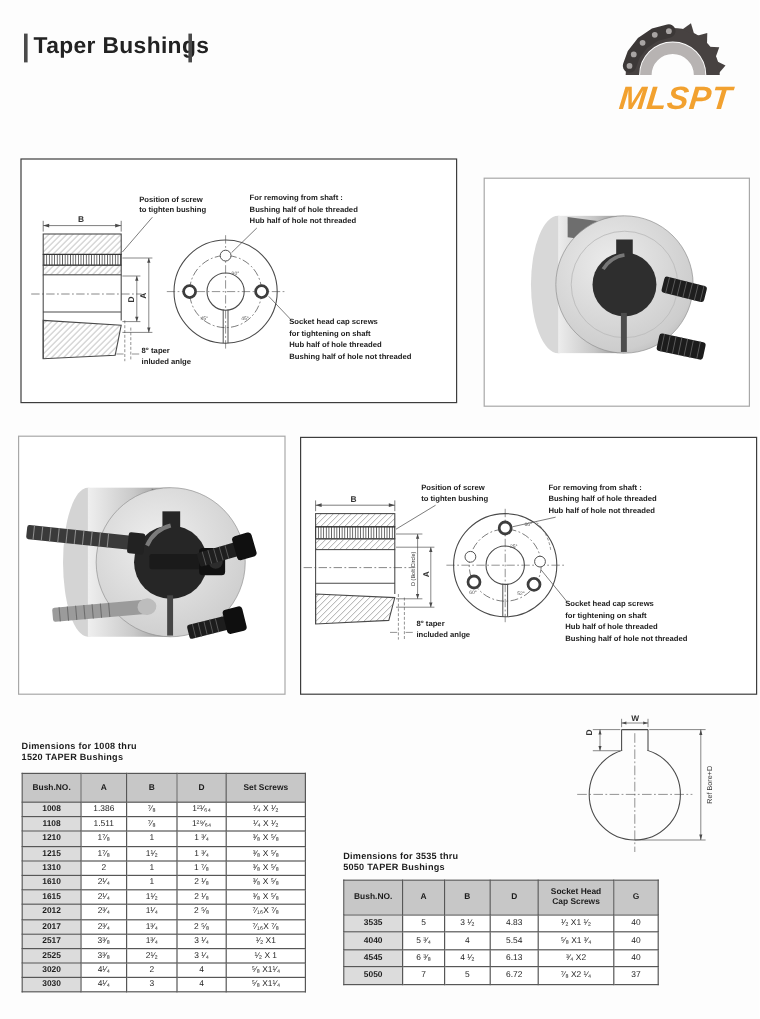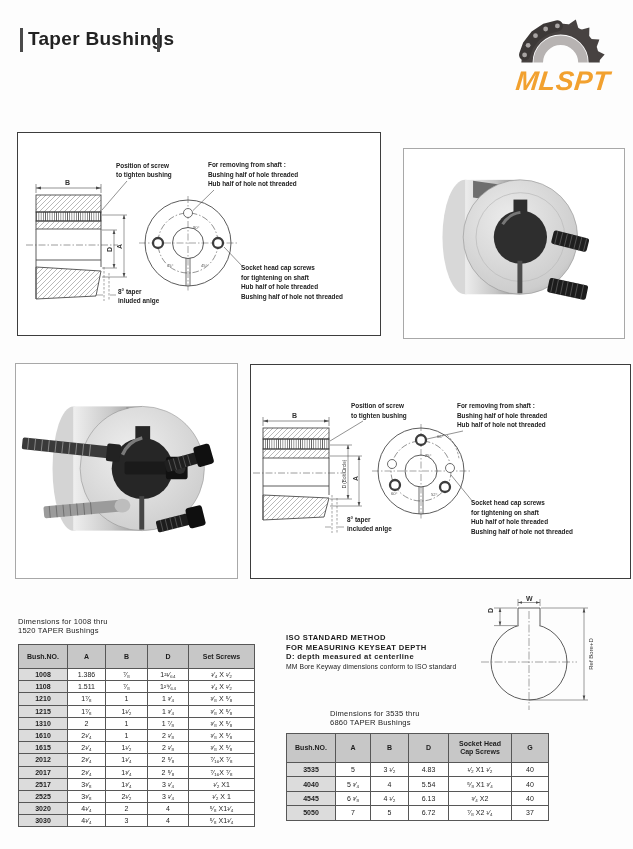--- a/index.html
+++ b/index.html
@@ -19,23 +19,23 @@
   .pframe{position:absolute;border:1.6px solid #a8a8a8;background:#fff;}
   #photo1{left:403px;top:148px;width:220px;height:189px;}
   #photo2{left:15px;top:363px;width:221px;height:214px;}
   .dbox svg,.pframe svg{display:block;}
   
   .ann{font-size:6.4px;font-weight:600;fill:#222;}
   .dim{font-size:7px;fill:#333;font-weight:600;}
   .dimsm{font-size:4.6px;fill:#333;}
   .tiny{font-size:4.2px;fill:#555;}
   
-  .ttl{position:absolute;font-size:7.6px;font-weight:normal;line-height:9px;letter-spacing:.2px;}
+  .ttl{position:absolute;font-size:7.6px;font-weight:bold;line-height:9px;letter-spacing:.2px;}
   #t1ttl{left:18px;top:617px;}
-  #t2ttl{left:286px;top:709px;margin-left:44px;}
+  #t2ttl{left:286px;top:709px;}
   table{position:absolute;border-collapse:collapse;table-layout:fixed;background:#fff;
         border:1.6px solid #3f3f3f;}
   #table1{left:18px;top:644px;width:236px;}
   #table2{left:286px;top:733px;width:262px;}
   th,td{border:1px solid #575757;text-align:center;padding:0;font-size:7px;overflow:hidden;}
   th{background:#c7c7c7;font-weight:bold;height:23px;}
   #table2 th{height:28px;white-space:pre-line;line-height:8px;}
   #table1 td{height:11.2px;}
   #table2 td{height:13.4px;}
   td:first-child{background:#dcdcdc;font-weight:bold;}
@@ -416,30 +416,24 @@
         <tr>
           <td>3030</td>
           <td>4¹⁄₄</td>
           <td>3</td>
           <td>4</td>
           <td>⁵⁄₈ X1¹⁄₄</td>
         </tr>
       </tbody>
   </table>
 
-  <div id="iso">
-    <div class="b">ISO  STANDARD  METHOD</div>
-    <div class="b">FOR  MEASURING  KEYSEAT  DEPTH</div>
-    <div class="b">D: depth measured at centerline</div>
-    <div class="s">MM Bore Keyway dimensions conform to ISO standard</div>
-  </div>
 
   <div class="ttl" id="t2ttl">
     <div>Dimensions for 3535 thru</div>
-    <div>6860 TAPER Bushings</div>
+    <div>5050 TAPER Bushings</div>
   </div>
 
   <table id="table2">
     <colgroup>
         <col style="width:49px">
         <col style="width:35px">
         <col style="width:38px">
         <col style="width:40px">
         <col style="width:63px">
         <col style="width:37px">

